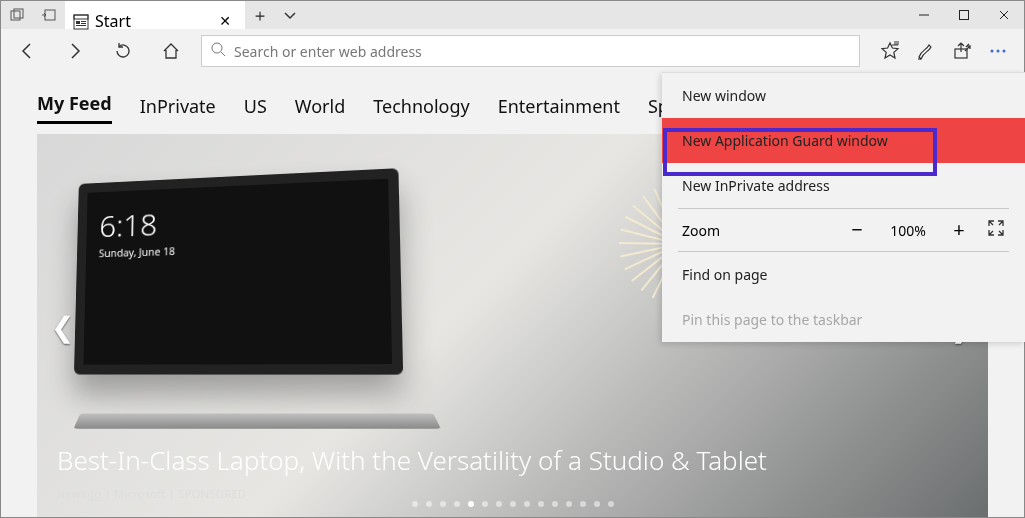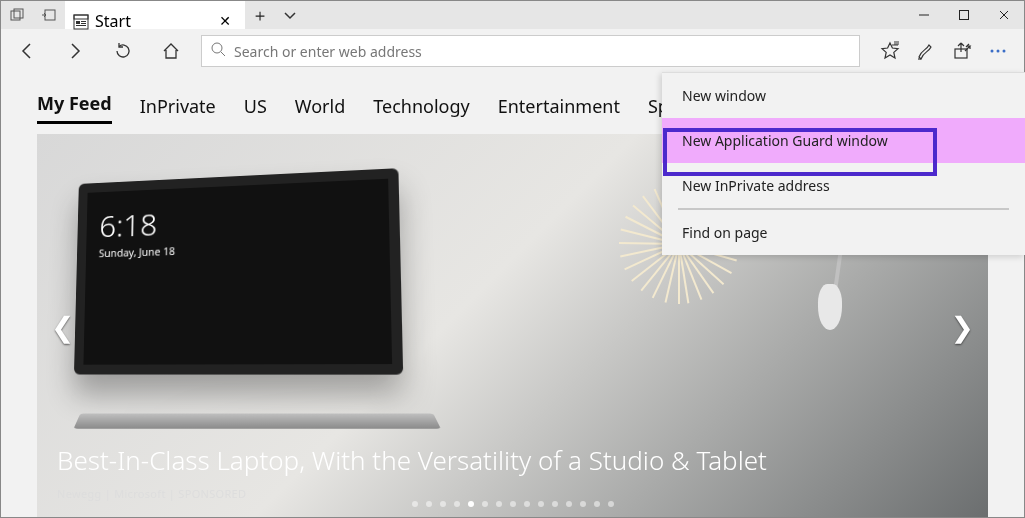--- a/index.html
+++ b/index.html
@@ -49,21 +49,21 @@
   .hero-text { position:absolute; left:20px; bottom:16px; right:20px; color:#fff; }
   .hero-text .headline { font-size:26px; font-weight:300; line-height:1.25; }
   .hero-text .by { font-size:11px; margin-top:10px; color:#ddd; letter-spacing:0.3px;}
   .dots { position:absolute; bottom:10px; left:0; right:0; display:flex; justify-content:center; gap:8px;}
   .dots span { width:6px; height:6px; background:rgba(255,255,255,0.5); border-radius:50%;}
   .dots span.active { background:#fff;}
 
   
   .menu { position:absolute; right:0; top:72px; width:363px; background:#f2f2f2; border-top:1px solid #ddd; box-shadow: -2px 2px 6px rgba(0,0,0,0.15); z-index:10;}
   .menu .item { padding:13px 20px; font-size:14px; color:#222; }
-  .menu .item.hover { background:#f0abfc; }
+  .menu .item.hover { background:#ef4444; }
   .menu .item.disabled { color:#a7a7a7; }
   .menu hr { border:0; border-top:1px solid #c8c8c8; margin:0 16px;}
   .menu .zoom-row { display:flex; align-items:center; padding:10px 20px 10px 20px; gap:16px; font-size:14px;}
   .menu .zoom-row .lbl { flex:1;}
   .menu .zoom-btn { font-size:20px; line-height:1; width:24px; text-align:center;}
   .menu .zoom-val { width:46px; text-align:center;}
   .fs-icon svg { width:18px; height:18px;}
 
   .highlight-box { position:absolute; right:88px; top:128px; width:274px; height:48px; border:4px solid #4c29cc; z-index:20; pointer-events:none;}
 </style>
@@ -276,17 +276,27 @@
         <span></span>
       </div>
   </div>
 </div>
 
 <div class="menu">
   <div class="item">New window</div>
   <div class="item hover">New Application Guard window</div>
   <div class="item">New InPrivate address</div>
   <hr>
+  <div class="zoom-row">
+    <span class="lbl">Zoom</span>
+    <span class="zoom-btn">−</span>
+    <span class="zoom-val">100%</span>
+    <span class="zoom-btn">+</span>
+    <span class="fs-icon"><svg viewBox="0 0 18 18">
+          <path d="M2 7 L2 2 L7 2 M6 6 L2 2 M11 2 L16 2 L16 7 M12 6 L16 2 M16 11 L16 16 L11 16 M12 12 L16 16 M7 16 L2 16 L2 11 M6 12 L2 16" stroke="#333" fill="none" stroke-width="1.3"></path>
+        </svg></span>
+  </div>
   <hr>
   <div class="item">Find on page</div>
+  <div class="item disabled">Pin this page to the taskbar</div>
 </div>
 
 <div class="highlight-box"></div>
 
 </body></html>

